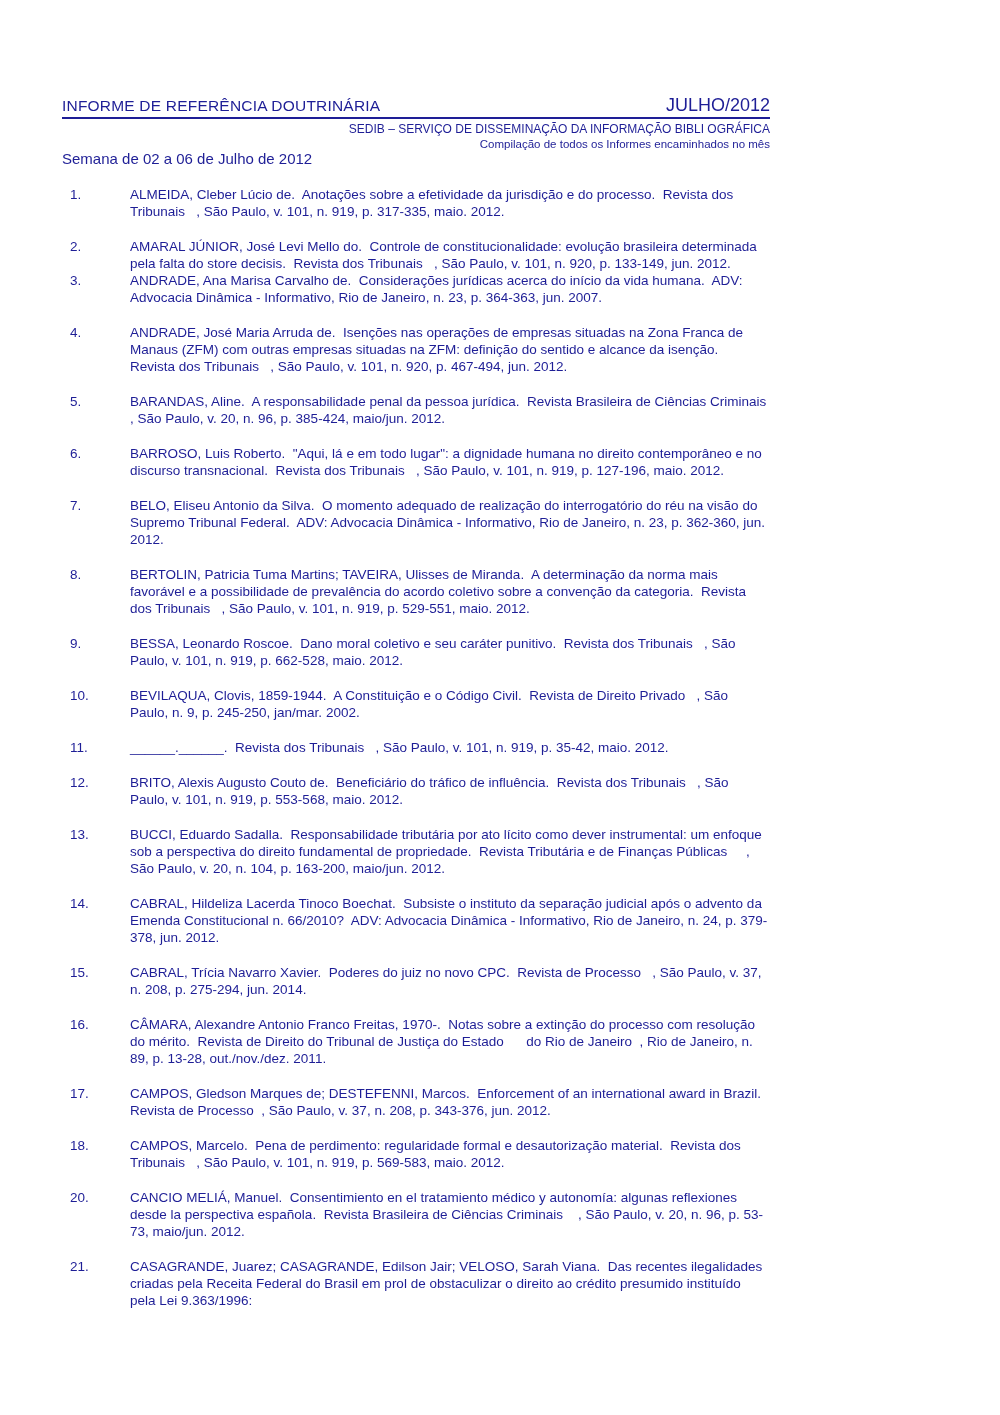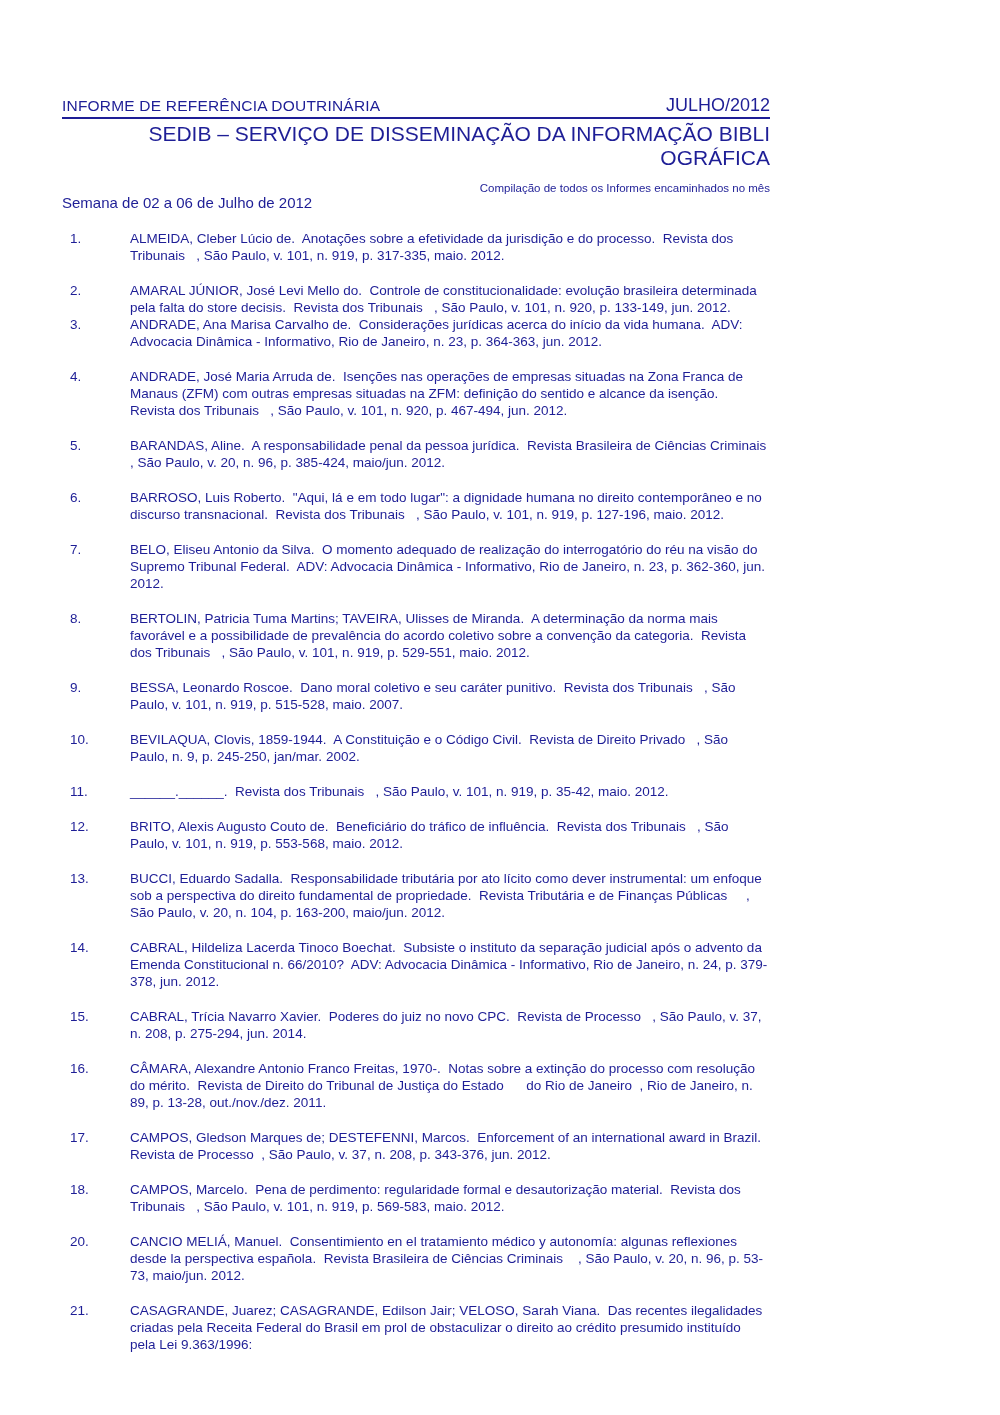--- a/index.html
+++ b/index.html
@@ -19,22 +19,22 @@
   }
   .header-row {
     display: flex;
     justify-content: space-between;
     align-items: baseline;
     border-bottom: 2px solid #1e1e96;
     padding-bottom: 1px;
   }
   .title-left  { font-size: 15.5px; letter-spacing: 0.2px; }
   .title-right { font-size: 18px; }
-  .subtitle  { text-align: right; font-size: 21px; margin-top: 3px; }
-  .subtitle2 { text-align: right; font-size: 11.5px; margin-top: 12px; }
+  .subtitle  { text-align: right; font-size: 12px; margin-top: 3px; }
+  .subtitle2 { text-align: right; font-size: 11.5px; margin-top: 2px; }
   .section-heading { font-size: 15px; }
   .ref-list { margin-top: 19px; }
   .entry {
     display: flex;
     margin-top: 18px;
     font-size: 13.5px;
     line-height: 17px;
   }
   .entry.tight { margin-top: 0; }
   .ref-list .entry:first-child { margin-top: 0; }
@@ -70,21 +70,21 @@
     <div class="txt">ALMEIDA, Cleber Lúcio de.  Anotações sobre a efetividade da jurisdição e do processo.  Revista dos Tribunais   , São Paulo, v. 101, n. 919, p. 317-335, maio. 2012.</div>
   </div>
 
   <div class="entry">
     <div class="num">2.</div>
     <div class="txt">AMARAL JÚNIOR, José Levi Mello do.  Controle de constitucionalidade: evolução brasileira determinada pela falta do store decisis.  Revista dos Tribunais   , São Paulo, v. 101, n. 920, p. 133-149, jun. 2012.</div>
   </div>
 
   <div class="entry tight">
     <div class="num">3.</div>
-    <div class="txt">ANDRADE, Ana Marisa Carvalho de.  Considerações jurídicas acerca do início da vida humana.  ADV: Advocacia Dinâmica - Informativo, Rio de Janeiro, n. 23, p. 364-363, jun. 2012.</div>
+    <div class="txt">ANDRADE, Ana Marisa Carvalho de.  Considerações jurídicas acerca do início da vida humana.  ADV: Advocacia Dinâmica - Informativo, Rio de Janeiro, n. 23, p. 364-363, jun. 2007.</div>
   </div>
 
   <div class="entry">
     <div class="num">4.</div>
     <div class="txt">ANDRADE, José Maria Arruda de.  Isenções nas operações de empresas situadas na Zona Franca de Manaus (ZFM) com outras empresas situadas na ZFM: definição do sentido e alcance da isenção.  Revista dos Tribunais   , São Paulo, v. 101, n. 920, p. 467-494, jun. 2012.</div>
   </div>
 
   <div class="entry">
     <div class="num">5.</div>
     <div class="txt">BARANDAS, Aline.  A responsabilidade penal da pessoa jurídica.  Revista Brasileira de Ciências Criminais     , São Paulo, v. 20, n. 96, p. 385-424, maio/jun. 2012.</div>
@@ -100,21 +100,21 @@
     <div class="txt">BELO, Eliseu Antonio da Silva.  O momento adequado de realização do interrogatório do réu na visão do Supremo Tribunal Federal.  ADV: Advocacia Dinâmica - Informativo, Rio de Janeiro, n. 23, p. 362-360, jun. 2012.</div>
   </div>
 
   <div class="entry">
     <div class="num">8.</div>
     <div class="txt">BERTOLIN, Patricia Tuma Martins; TAVEIRA, Ulisses de Miranda.  A determinação da norma mais favorável e a possibilidade de prevalência do acordo coletivo sobre a convenção da categoria.  Revista dos Tribunais   , São Paulo, v. 101, n. 919, p. 529-551, maio. 2012.</div>
   </div>
 
   <div class="entry">
     <div class="num">9.</div>
-    <div class="txt">BESSA, Leonardo Roscoe.  Dano moral coletivo e seu caráter punitivo.  Revista dos Tribunais   , São Paulo, v. 101, n. 919, p. 515-528, maio. 2007.</div>
+    <div class="txt">BESSA, Leonardo Roscoe.  Dano moral coletivo e seu caráter punitivo.  Revista dos Tribunais   , São Paulo, v. 101, n. 919, p. 662-528, maio. 2012.</div>
   </div>
 
   <div class="entry">
     <div class="num">10.</div>
     <div class="txt">BEVILAQUA, Clovis, 1859-1944.  A Constituição e o Código Civil.  Revista de Direito Privado   , São Paulo, n. 9, p. 245-250, jan/mar. 2002.</div>
   </div>
 
   <div class="entry">
     <div class="num">11.</div>
     <div class="txt">______.______.  Revista dos Tribunais   , São Paulo, v. 101, n. 919, p. 35-42, maio. 2012.</div>

